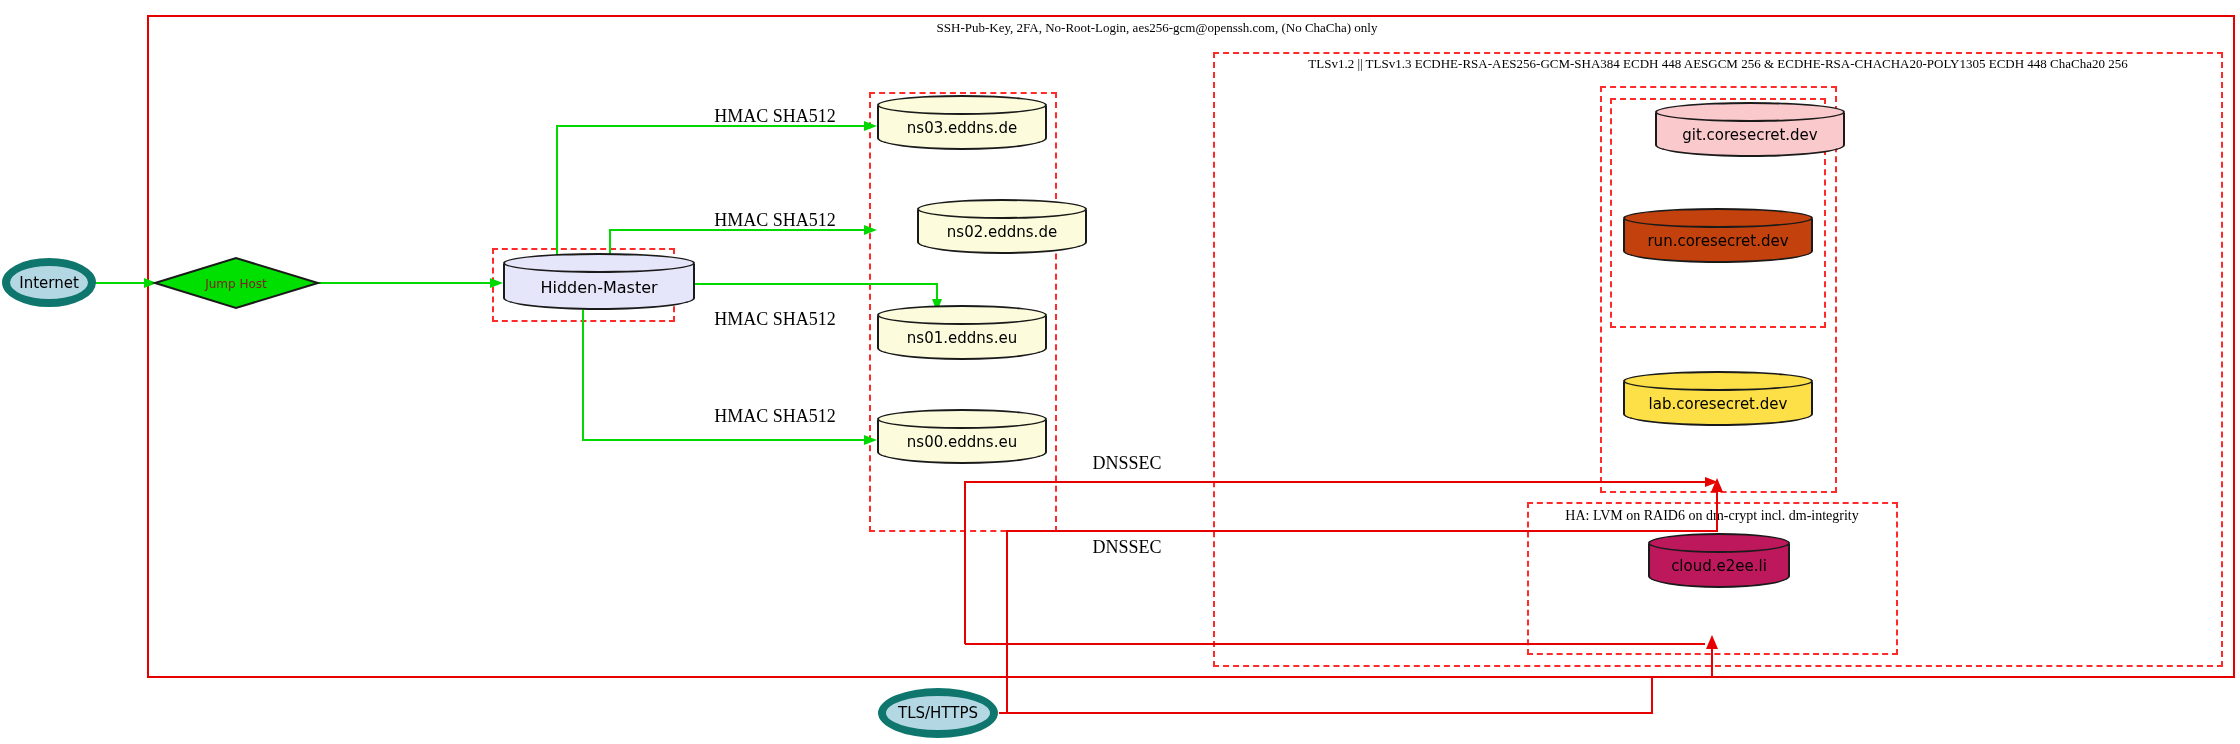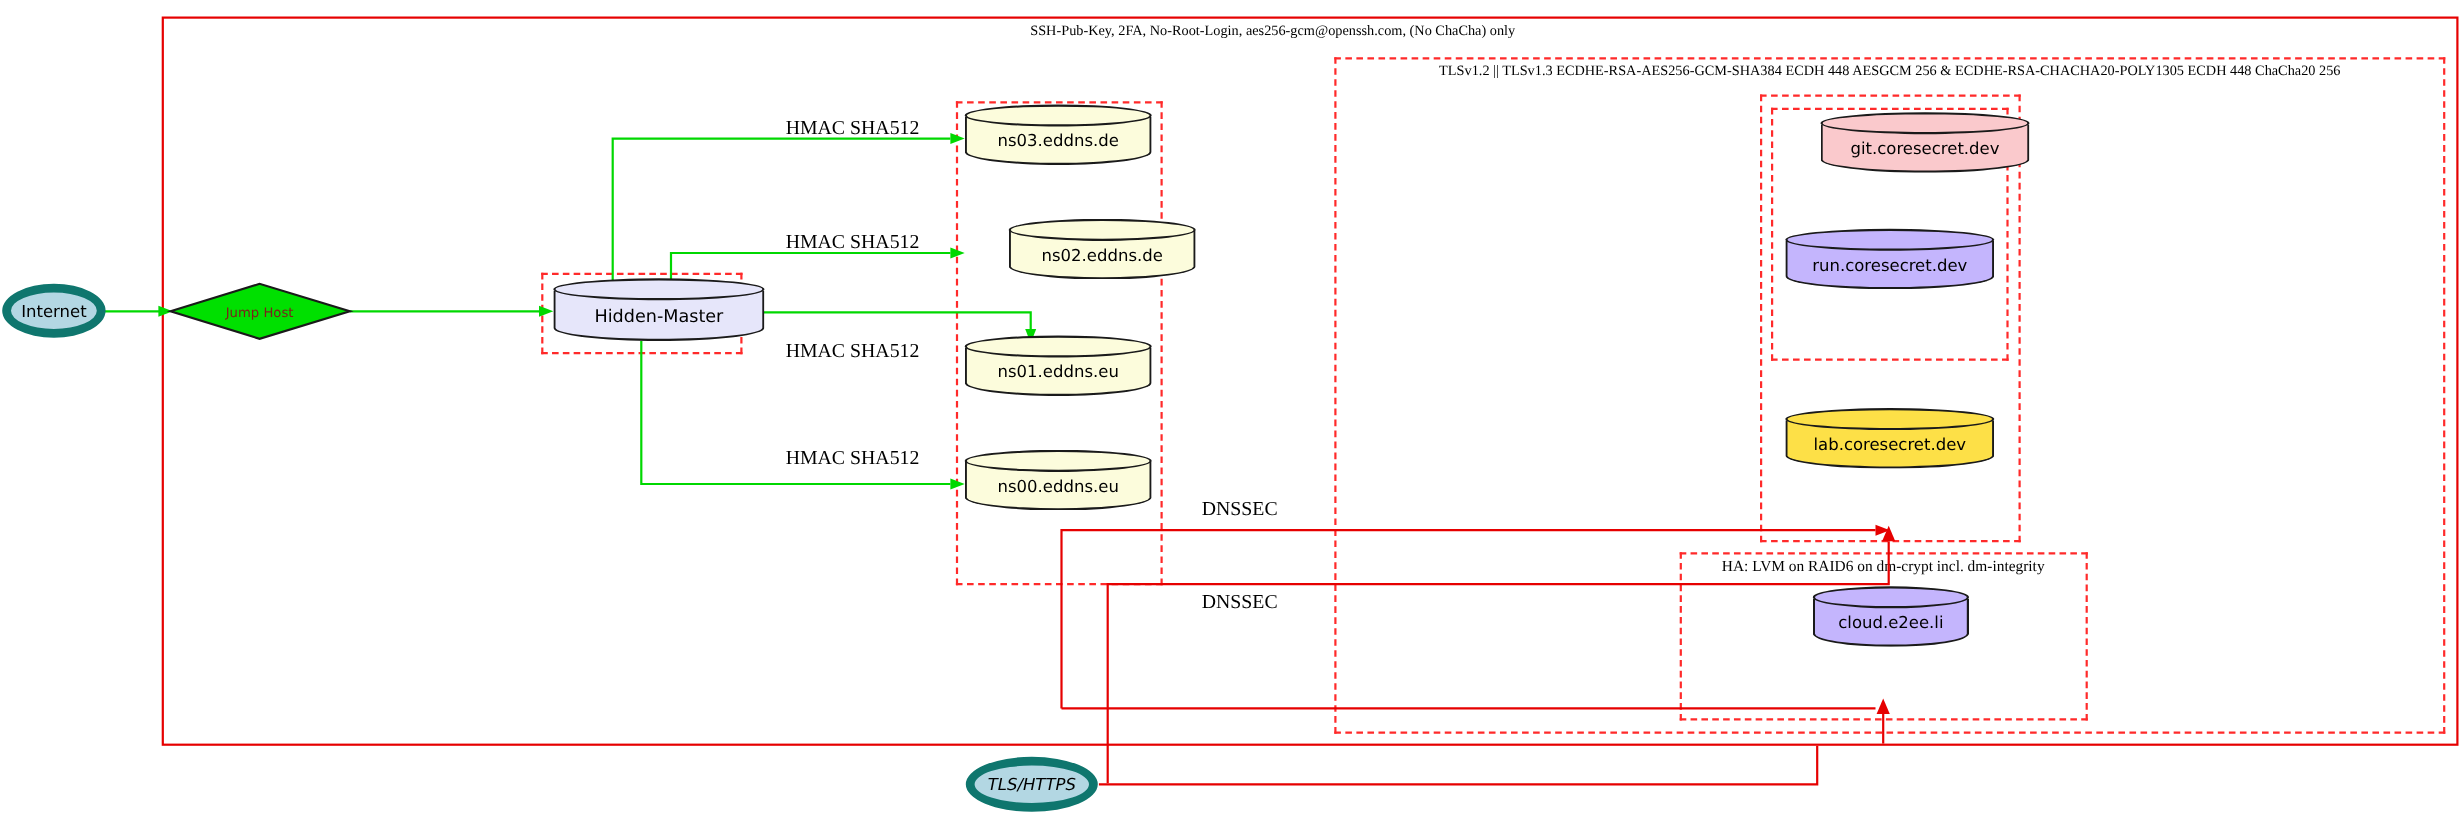--- a/index.html
+++ b/index.html
@@ -116,33 +116,33 @@
     <div class="cyl" style="left:877px;top:420px;width:170px;height:44px;background:#fcfcdc;">
       <span class="cap"></span>
       <span class="txt">ns00.eddns.eu</span>
     </div>
 
     <div class="cyl" style="left:1623px;top:113px;width:190px;height:44px;background:#fac9cc;margin-left:32px;">
       <span class="cap"></span>
       <span class="txt">git.coresecret.dev</span>
     </div>
 
-    <div class="cyl" style="left:1623px;top:219px;width:190px;height:44px;background:#c4b5fd;">
+    <div class="cyl" style="left:1623px;top:219px;width:190px;height:44px;background:#c2410c;">
       <span class="cap"></span>
       <span class="txt">run.coresecret.dev</span>
     </div>
 
     <div class="cyl" style="left:1623px;top:382px;width:190px;height:44px;background:#fde047;">
       <span class="cap"></span>
       <span class="txt">lab.coresecret.dev</span>
     </div>
 
-    <div class="cyl" style="left:1648px;top:544px;width:142px;height:44px;background:#c4b5fd;">
+    <div class="cyl" style="left:1648px;top:544px;width:142px;height:44px;background:#be185d;">
       <span class="cap"></span>
       <span class="txt">cloud.e2ee.li</span>
     </div>
 
-    <div class="ellipse-node" style="left:878px;top:688px;width:120px;height:50px;background:#b3d7e3;font-style:italic;">
+    <div class="ellipse-node" style="left:878px;top:688px;width:120px;height:50px;background:#b3d7e3;">
       <span>TLS/HTTPS</span>
     </div>
   </div>
 
 </div>
 
 </body></html>

